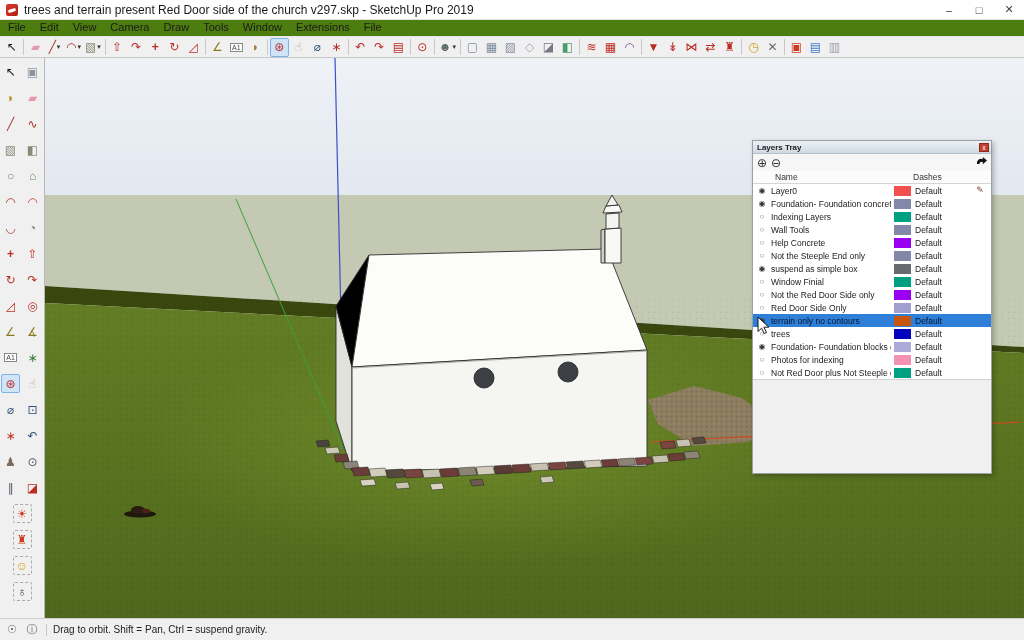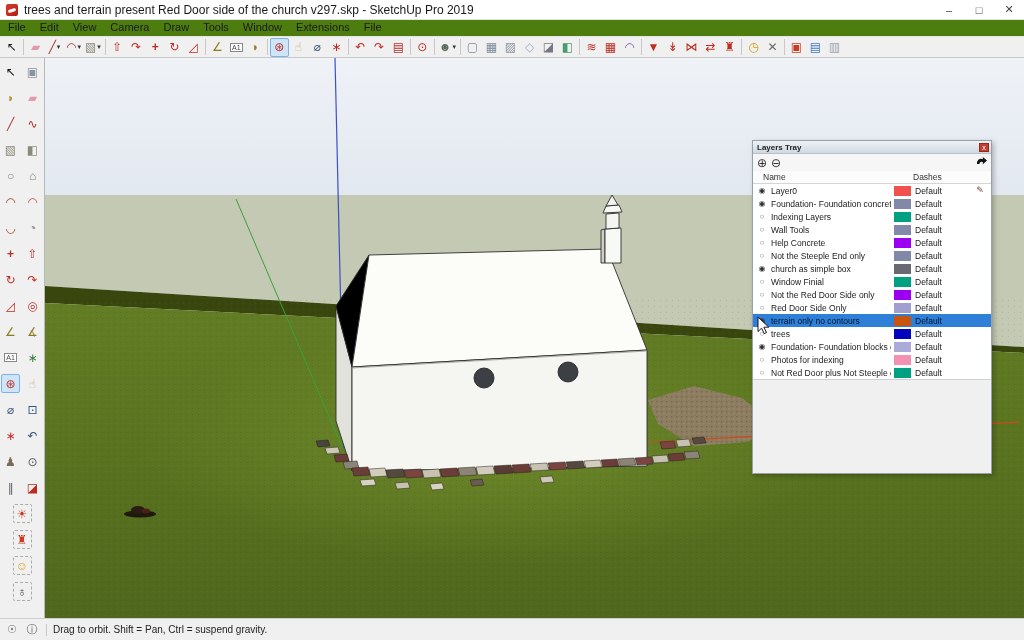--- a/index.html
+++ b/index.html
@@ -46,21 +46,21 @@
   .lp-title { font-weight:bold; font-size:8px; color:#222; flex:1; }
   .lp-close { width:10px; height:9px; background:#c1402f; border:1px solid #8f2a1c; color:#fff; font-size:7px; line-height:7px; text-align:center; }
   .lp-section { height:14px; background:linear-gradient(#fbfbfb,#d9dce0); border-bottom:1px solid #bfc3c8; display:flex; align-items:center; padding:0 3px; }
   .lp-section .tri { font-size:6px; color:#333; margin-right:4px; }
   .lp-section .sec-title { font-size:8.5px; color:#222; flex:1; }
   .lp-section .sec-close { width:9px; height:9px; border:1px solid #9aa0a8; background:#e8eaee; color:#444; font-size:6px; line-height:7px; text-align:center; }
   .lp-toolbar { height:17px; background:#f6f6f6; display:flex; align-items:center; padding:0 4px; }
   .lp-add,.lp-del { font-size:12px; color:#333; margin-right:4px; line-height:1; }
   .lp-detail { margin-left:auto; }
   .lp-header { height:13px; background:#fcfcfc; border-bottom:1px solid #d5d5d5; display:flex; align-items:center; position:relative; }
-  .lp-header .h-name { position:absolute; left:10px; color:#333; }
+  .lp-header .h-name { position:absolute; left:22px; color:#333; }
   .lp-header .h-dashes { position:absolute; left:160px; color:#333; }
   .lp-list { position:relative; height:195px; background:#fff; }
   .col-sep { position:absolute; top:0; width:1px; background:#e0e0e0; }
   .layer-row { position:relative; height:13px; display:grid; grid-template-columns:18px 120px 22px 58px 18px; align-items:center; background:#fff; }
   .layer-row.selected { background:#2e7fd8; }
   .l-eye { text-align:center; font-size:8px; color:#333; line-height:1; }
   .l-eye.hidden-eye { color:#777; font-size:8px; }
   .l-name { font-size:8.5px; color:#1a1a1a; white-space:nowrap; overflow:hidden; }
   .layer-row.selected .l-name, .layer-row.selected .l-dashes { color:#06142a; }
   .l-swatch { width:17px; height:10px; justify-self:start; margin-left:3px; }
@@ -524,21 +524,21 @@
         </div>
         <div class="layer-row">
           <span class="l-eye hidden-eye">○</span>
           <span class="l-name">Not the Steeple End only</span>
           <span class="l-swatch" style="background: rgb(130, 137, 168);"></span>
           <span class="l-dashes">Default</span>
           <span class="l-pencil"></span>
         </div>
         <div class="layer-row">
           <span class="l-eye">◉</span>
-          <span class="l-name">church as simple box</span>
+          <span class="l-name">suspend as simple box</span>
           <span class="l-swatch" style="background: rgb(105, 105, 113);"></span>
           <span class="l-dashes">Default</span>
           <span class="l-pencil"></span>
         </div>
         <div class="layer-row">
           <span class="l-eye hidden-eye">○</span>
           <span class="l-name">Window Finial</span>
           <span class="l-swatch" style="background: rgb(0, 161, 131);"></span>
           <span class="l-dashes">Default</span>
           <span class="l-pencil"></span>

